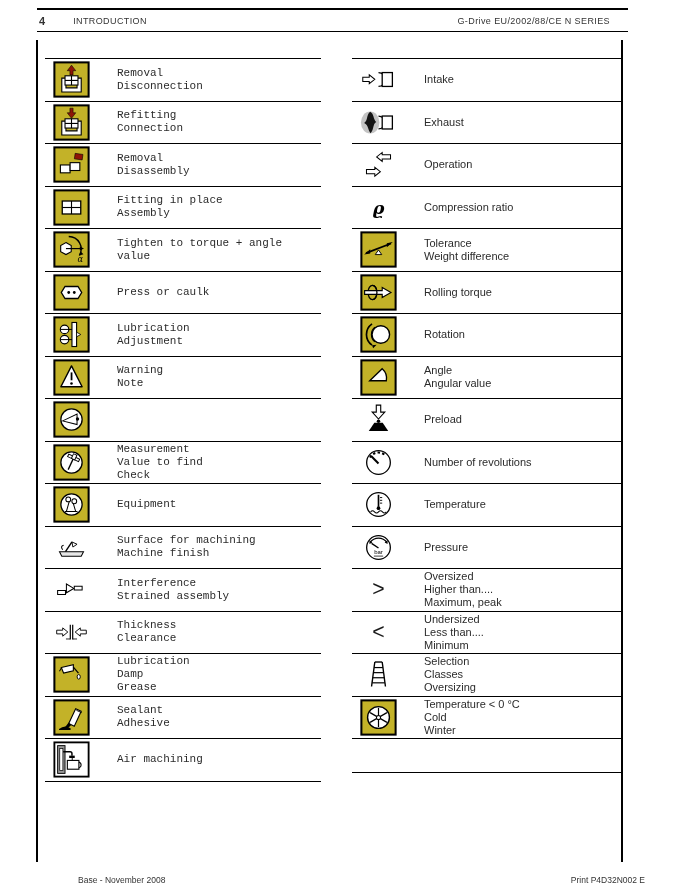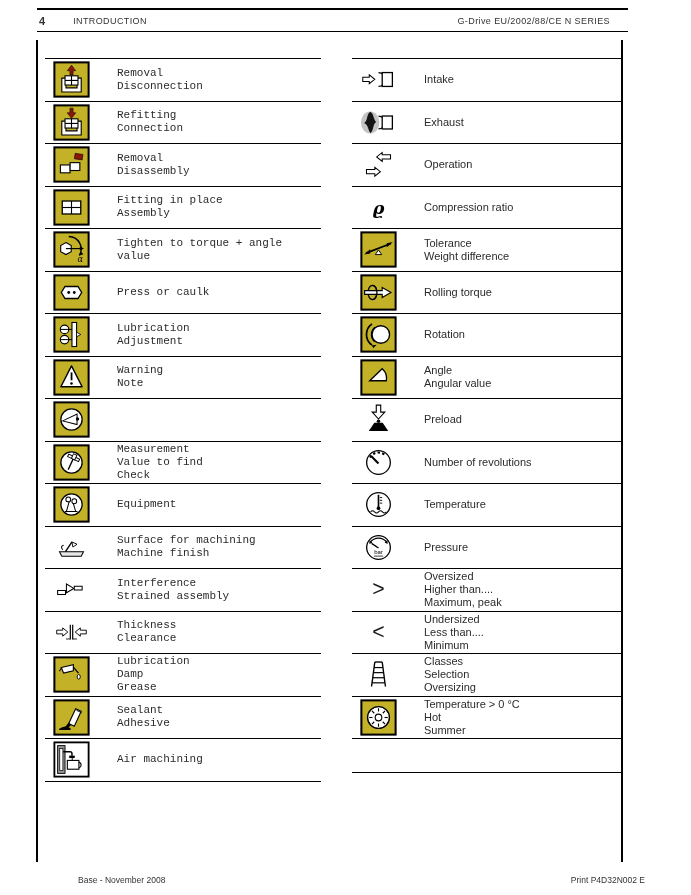--- a/index.html
+++ b/index.html
@@ -630,35 +630,35 @@
         <div class="text-line">Minimum</div>
       </div>
     </div>
     <div class="legend-row">
       <div class="icon-cell">
         <svg class="icon-svg" viewBox="0 0 40 40">
           <use href="#icon-selection"></use>
         </svg>
       </div>
       <div class="text-cell">
+        <div class="text-line">Selection</div>
         <div class="text-line">Classes</div>
-        <div class="text-line">Selection</div>
         <div class="text-line">Oversizing</div>
       </div>
     </div>
     <div class="legend-row">
       <div class="icon-cell">
         <svg class="icon-svg" viewBox="0 0 40 40">
-          <use href="#icon-temp-above-zero"></use>
-        </svg>
-      </div>
-      <div class="text-cell">
-        <div class="text-line">Temperature &gt; 0 °C</div>
-        <div class="text-line">Hot</div>
-        <div class="text-line">Summer</div>
+          <use href="#icon-temp-below-zero"></use>
+        </svg>
+      </div>
+      <div class="text-cell">
+        <div class="text-line">Temperature &lt; 0 °C</div>
+        <div class="text-line">Cold</div>
+        <div class="text-line">Winter</div>
       </div>
     </div>
     <div class="legend-row empty">
       <div class="icon-cell"></div>
       <div class="text-cell"></div>
     </div>
   </div>
 
 <div class="footer">
   <span class="footer-left">Base - November 2008</span>

